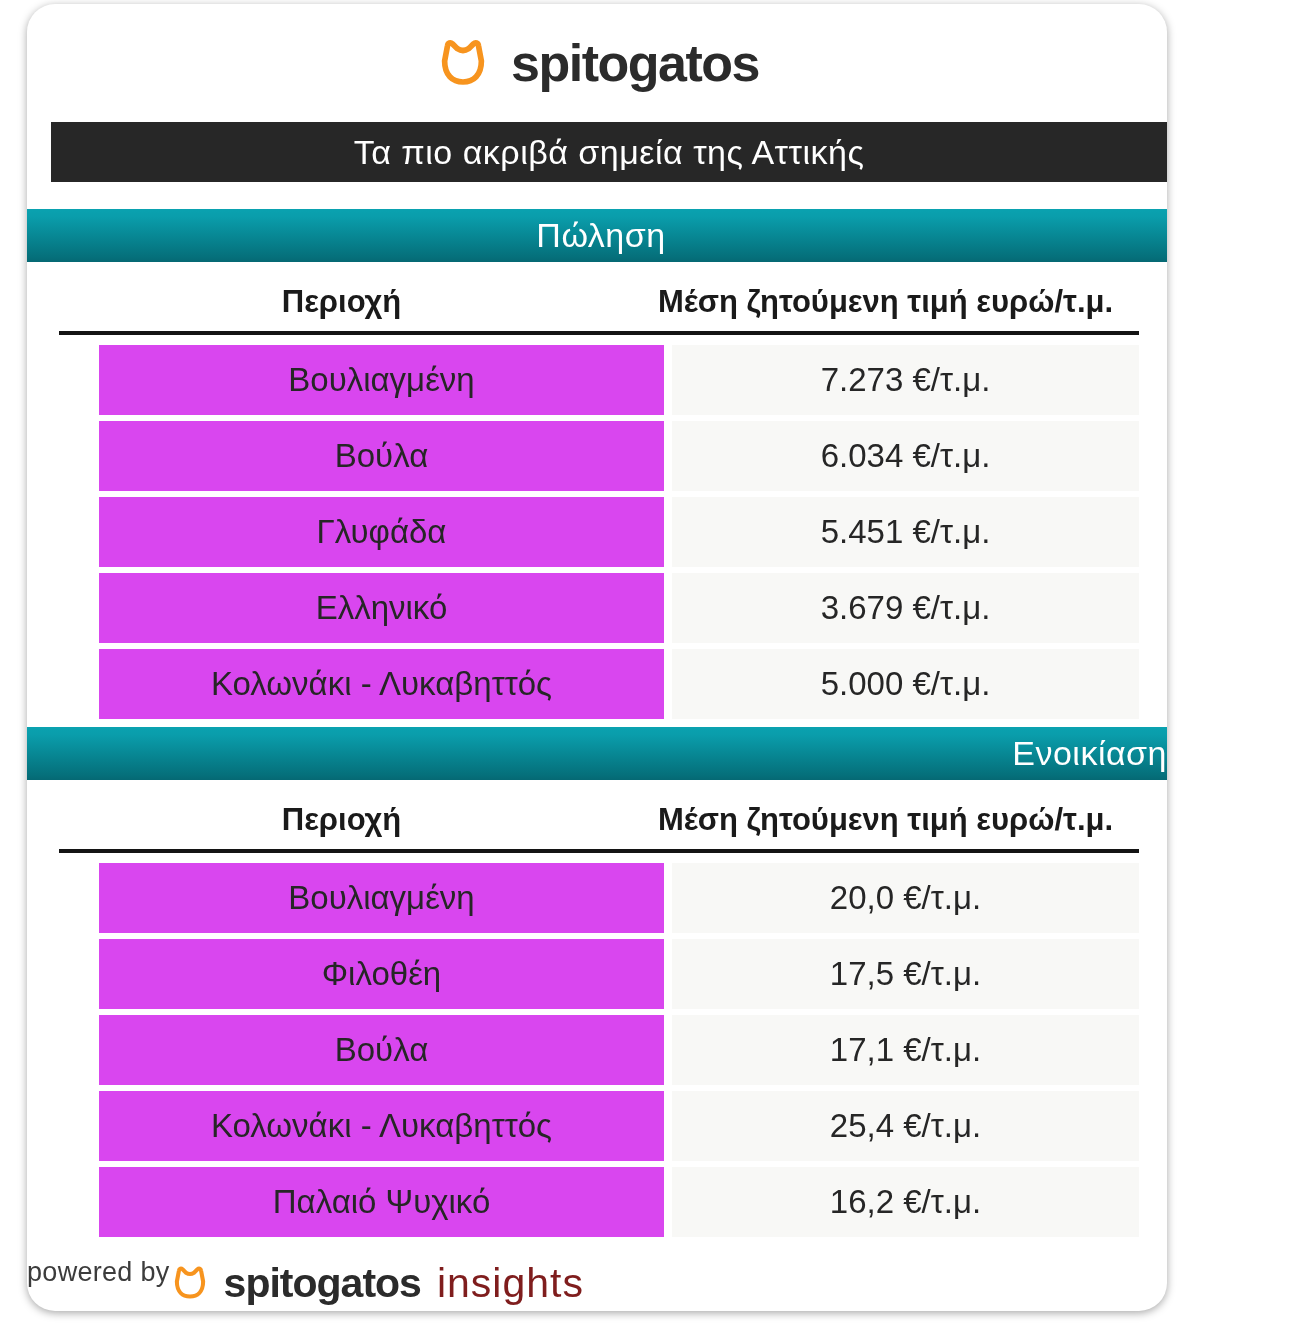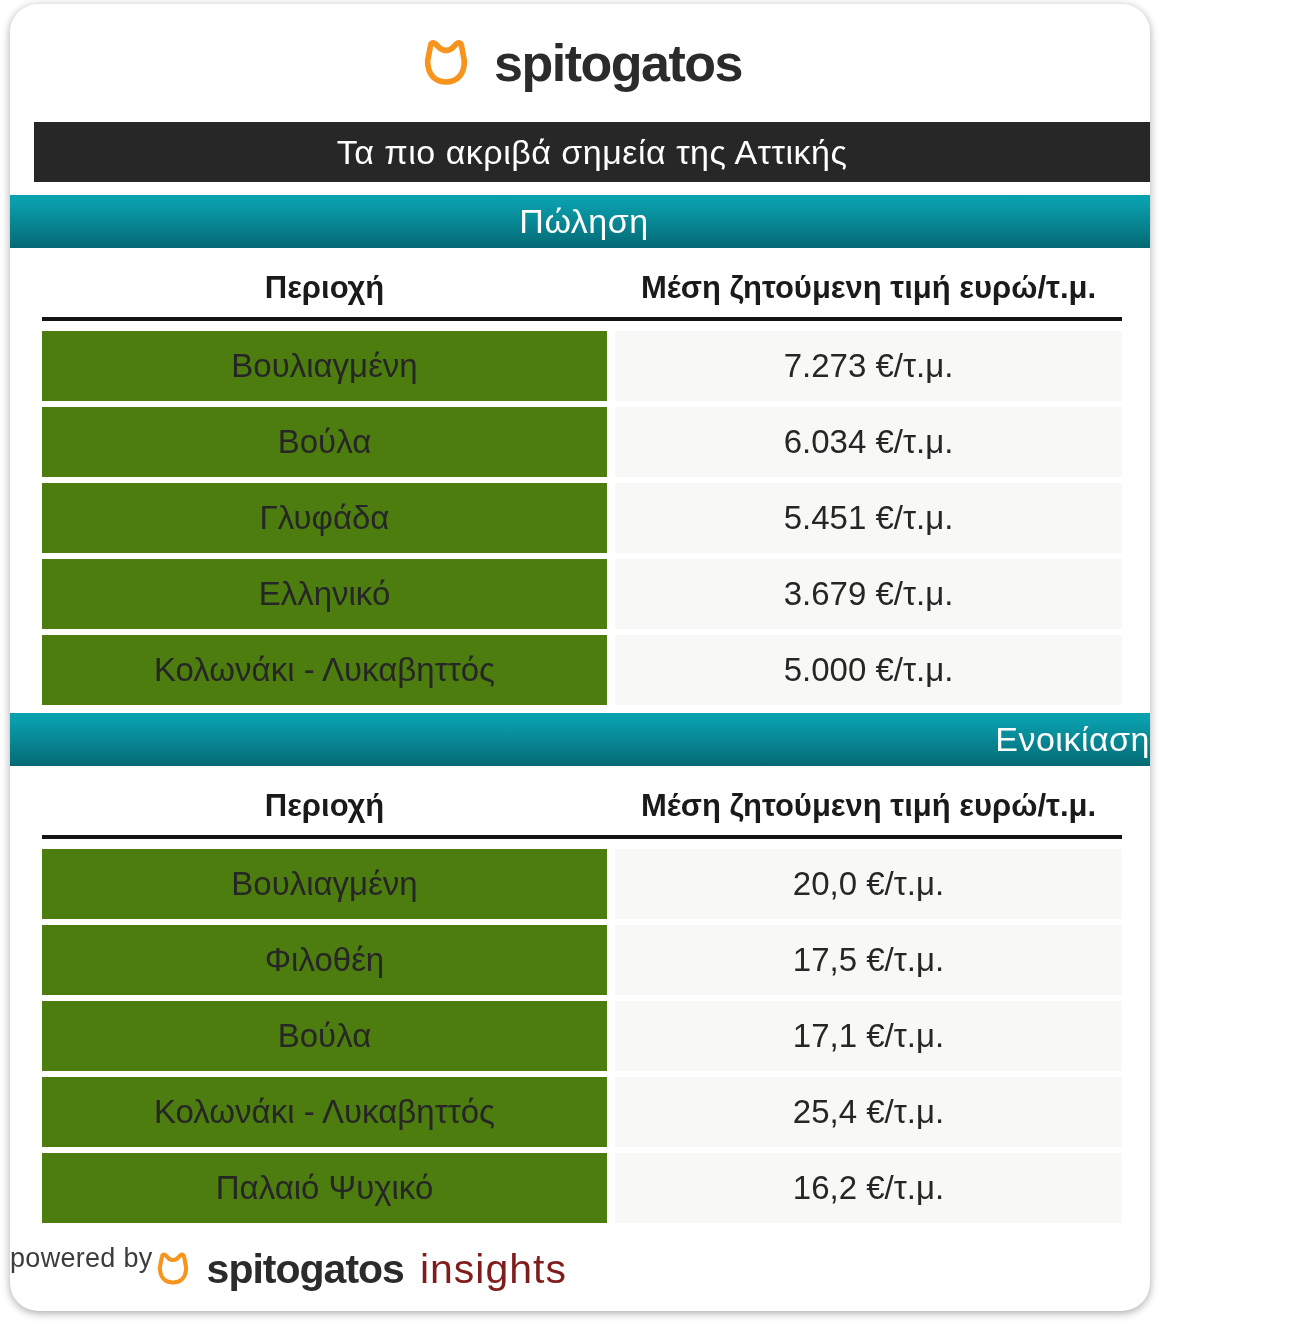--- a/index.html
+++ b/index.html
@@ -3,21 +3,21 @@
 <meta charset="utf-8">
 <style>
   * { box-sizing: border-box; margin: 0; padding: 0; }
   html, body {
     width: 1295px; height: 1325px;
     background: #ffffff;
     font-family: "Liberation Sans", sans-serif;
   }
   .card {
     position: absolute;
-    left: 10px; top: 4px;
+    left: 27px; top: 4px;
     width: 1140px; height: 1307px;
     background: #ffffff;
     border-radius: 28px;
     box-shadow: 0 2px 9px rgba(0,0,0,0.35);
     overflow: hidden;
   }
   
   .logo-header {
     height: 118px;
     display: flex; align-items: center; justify-content: center;
@@ -33,38 +33,38 @@
     display: flex; align-items: center; justify-content: center;
     color: #ffffff; font-size: 34px; font-weight: 400; letter-spacing: 0.5px; margin-left: 24px;
   }
   
   .section-bar {
     height: 53px;
     background: linear-gradient(180deg, #0aa2b0 0%, #0a9dab 15%, #05707b 90%, #056873 100%);
     display: flex; align-items: center; justify-content: center;
     color: #ffffff; font-size: 34px; font-weight: 400; letter-spacing: 0.5px;
   }
-  .section-bar.first { margin-top: 13px; padding-left: 8px; }
+  .section-bar.first { margin-top: 27px; padding-left: 8px; }
   .section-bar.second { margin-top: 8px; justify-content: flex-end; }
   
   .table-wrap { margin: 0 28px 0 32px; }
   .thead {
     display: flex;
     padding: 22px 0 11px 0;
     border-bottom: 4px solid #141414;
     font-weight: bold; font-size: 31px; color: #1a1a1a;
   }
   .thead .hcell { display: flex; align-items: center; justify-content: center; }
   .col-left  { width: 565px; flex: none; }
   .col-gap   { width: 8px; flex: none; }
   .col-right { flex: 1; text-align: center; }
   .tbody { margin-top: 10px; }
   .row { display: flex; height: 70px; margin-bottom: 6px; font-size: 33px; color: #262626; }
   .cell { display: flex; align-items: center; justify-content: center; }
-  .cell.left  { width: 565px; flex: none; background: #4d7c0f; }
+  .cell.left  { width: 565px; flex: none; background: #d946ef; margin-left: 40px; }
   .cell.right { flex: 1; background: #f8f8f6; }
   .cellgap { width: 8px; flex: none; background: #ffffff; }
   
   .footer {
     margin: 20px 44px 0 0;
     display: flex; flex-direction: row; 
   }
   .powered { font-size: 27px; color: #3c3c3c; letter-spacing: 0.3px; }
   .footer-logo { display: flex; align-items: center; gap: 14px; margin-top: 3px; }
   .footer-word { font-size: 41px; font-weight: bold; color: #2b2b2b; letter-spacing: -1px; }

